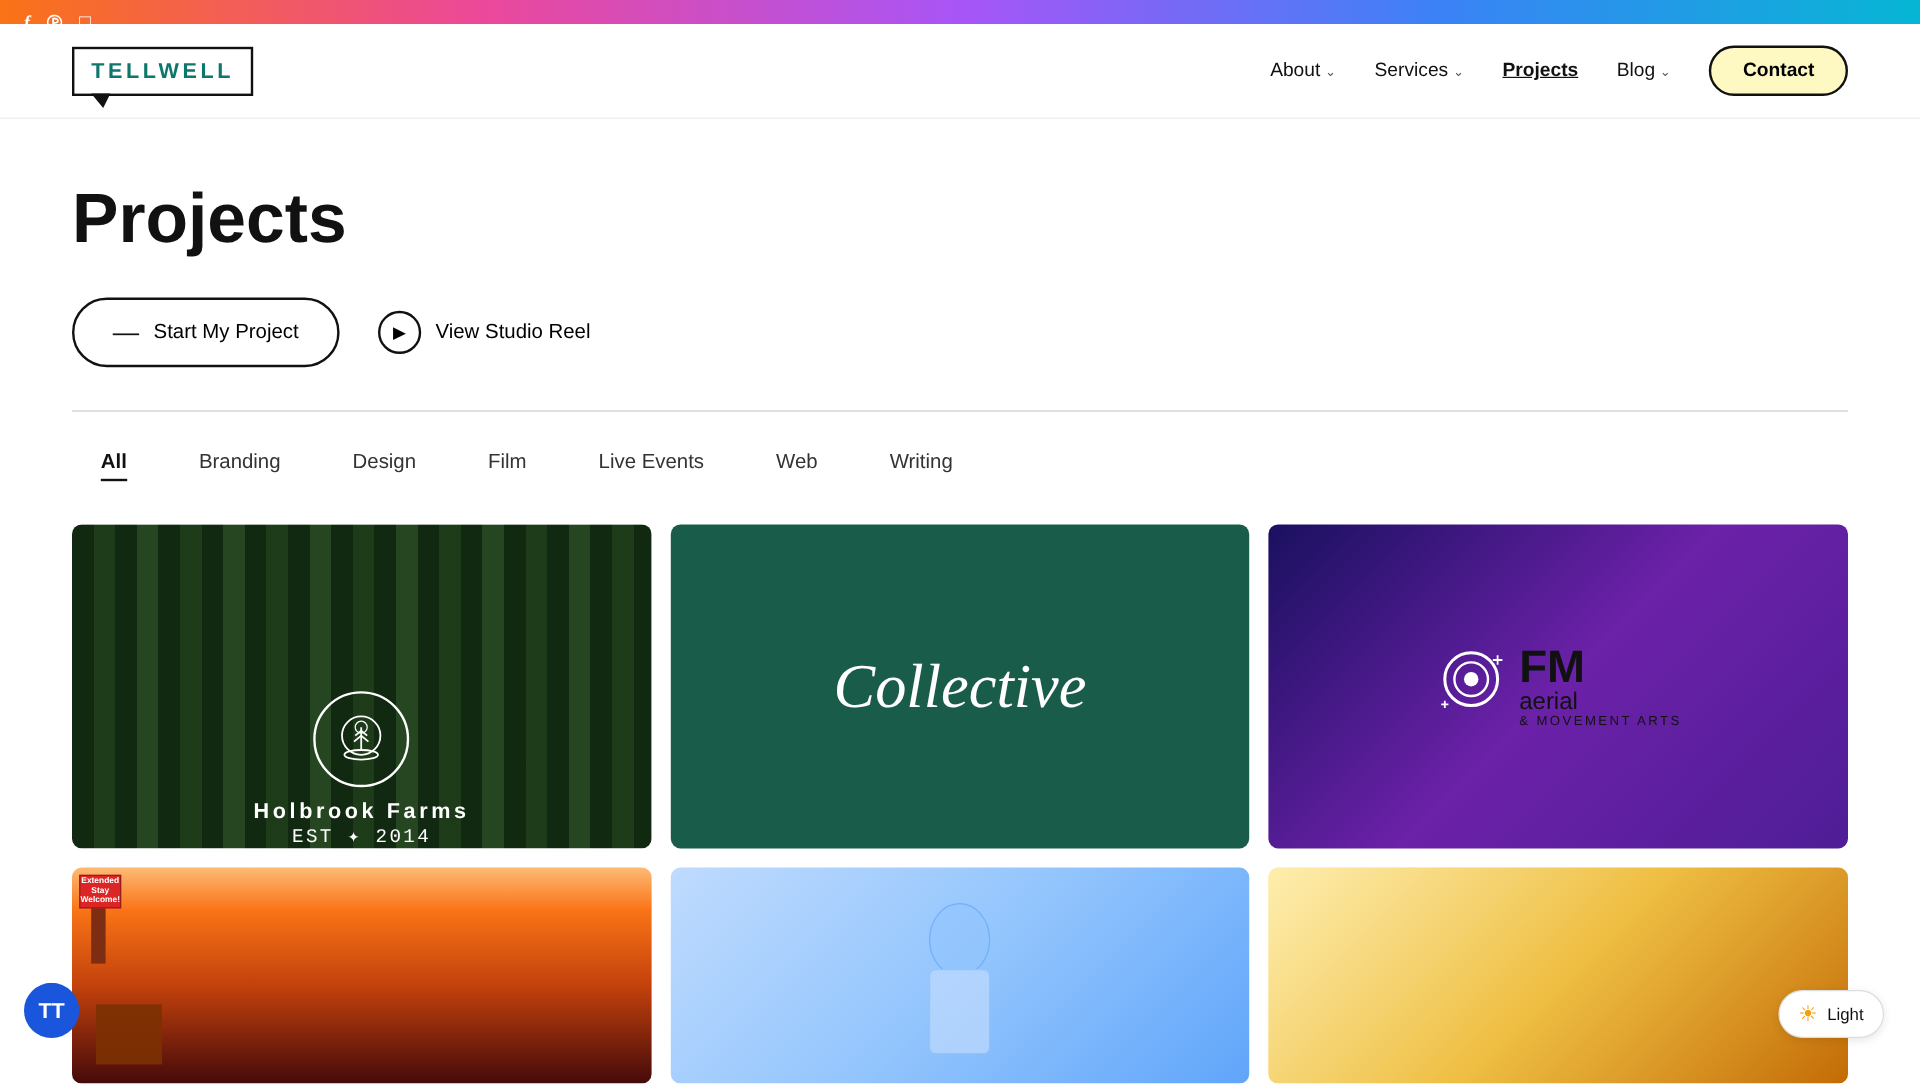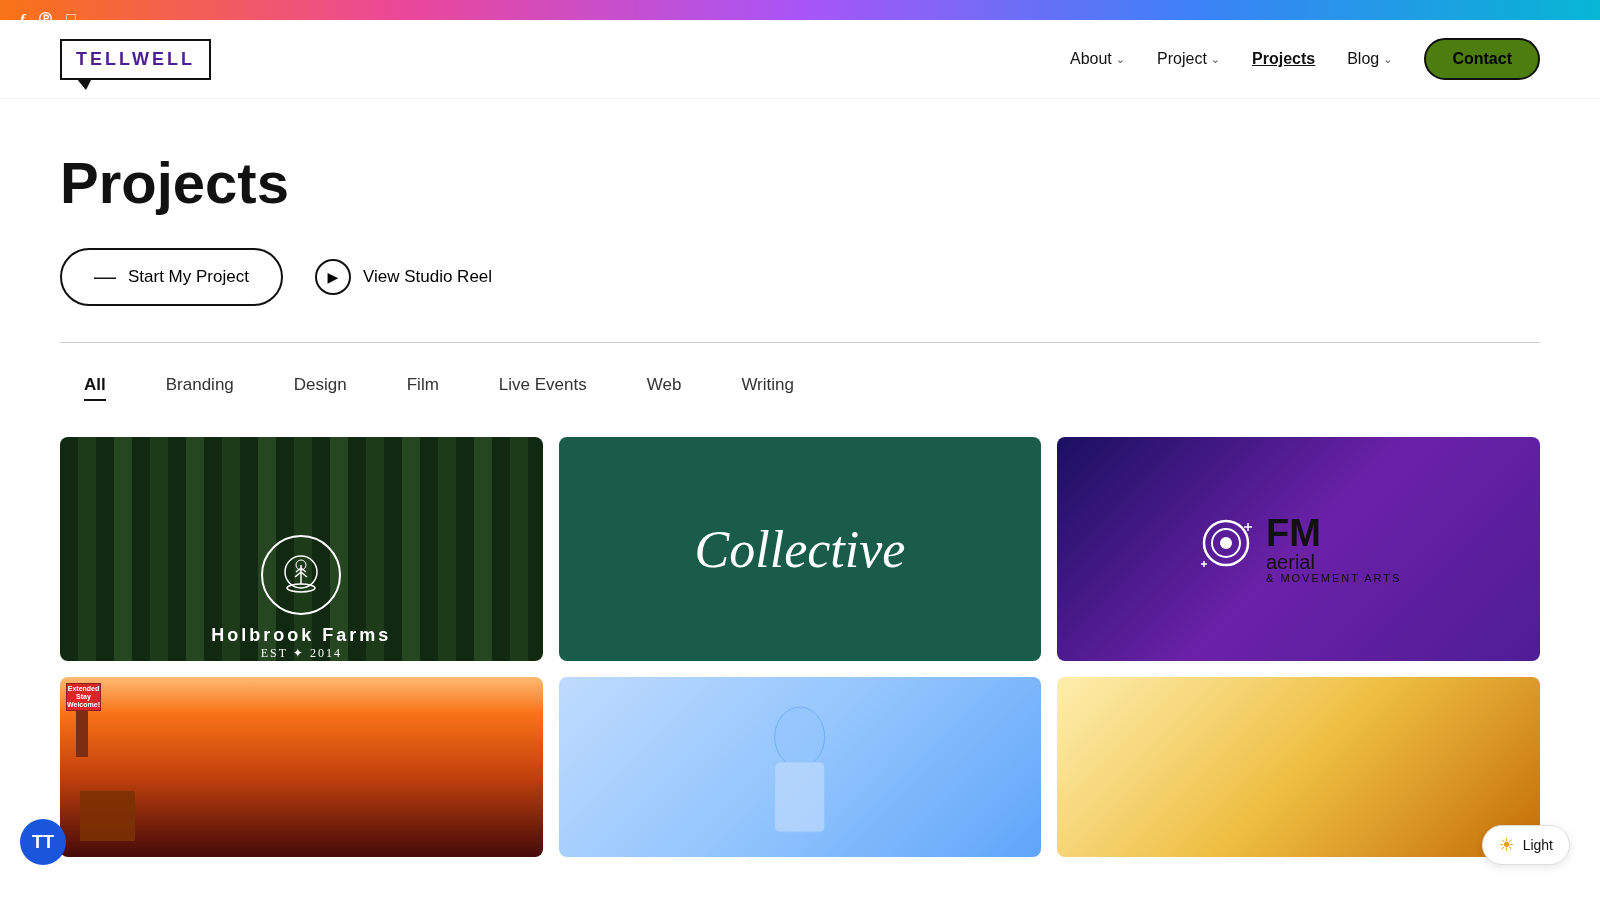--- a/index.html
+++ b/index.html
@@ -37,21 +37,21 @@
       left: 14px;
       border-left: 10px solid transparent;
       border-right: 6px solid transparent;
       border-top: 12px solid #111;
     }
     .logo-text {
       font-family: sans-serif;
       font-size: 18px;
       font-weight: 700;
       letter-spacing: 3px;
-      color: #4c1d95;
+      color: #0f766e;
     }
 
     .nav {
       display: flex;
       align-items: center;
       gap: 32px;
     }
     .nav-item {
       font-family: sans-serif;
       font-size: 16px;
@@ -70,21 +70,21 @@
       font-size: 11px;
       color: #555;
     }
     .contact-btn {
       border: 2px solid #111;
       border-radius: 50px;
       padding: 10px 26px;
       font-family: sans-serif;
       font-size: 16px;
       font-weight: 600;
-      background: #4d7c0f;
+      background: #fef9c3;
       cursor: pointer;
     }
 
     
     .social-bar {
       display: flex;
       align-items: center;
       gap: 14px;
       position: absolute;
       left: 20px;
@@ -186,21 +186,21 @@
     .project-grid {
       display: grid;
       grid-template-columns: repeat(3, 1fr);
       gap: 16px;
       margin-bottom: 16px;
     }
 
     .project-card {
       border-radius: 8px;
       overflow: hidden;
-      height: 224px;
+      height: 270px;
       cursor: pointer;
       position: relative;
     }
 
     .card-holbrook {
       background: linear-gradient(rgba(0,0,0,0.4), rgba(0,0,0,0.4)), #2d5a27;
       display: flex;
       align-items: center;
       justify-content: flex-end;
       flex-direction: column;
@@ -220,23 +220,23 @@
       margin: 0 auto 10px;
       font-size: 28px;
     }
     .holbrook-name {
       font-size: 18px;
       letter-spacing: 3px;
       font-family: sans-serif;
       font-weight: 700;
     }
     .holbrook-est {
-      font-size: 12px;
+      font-size: 16px;
       letter-spacing: 2px;
-      font-family: Liberation Serif, serif;
+      font-family: Liberation Mono, monospace;
     }
 
     .card-collective {
       background: #1a5c4a;
       display: flex;
       align-items: center;
       justify-content: center;
     }
     .collective-text {
       font-size: 52px;
@@ -380,21 +380,21 @@
 <header class="header">
   <div class="logo">
     <span class="logo-text">TELLWELL</span>
   </div>
   <nav class="nav">
     <a class="nav-item">
       <span>About</span>
       <span class="chevron">⌄</span>
     </a>
     <a class="nav-item">
-      <span>Project</span>
+      <span>Services</span>
       <span class="chevron">⌄</span>
     </a>
     <a class="nav-item active">
       <span>Projects</span>
     </a>
     <a class="nav-item">
       <span>Blog</span>
       <span class="chevron">⌄</span>
     </a>
     <button class="contact-btn">Contact</button>

